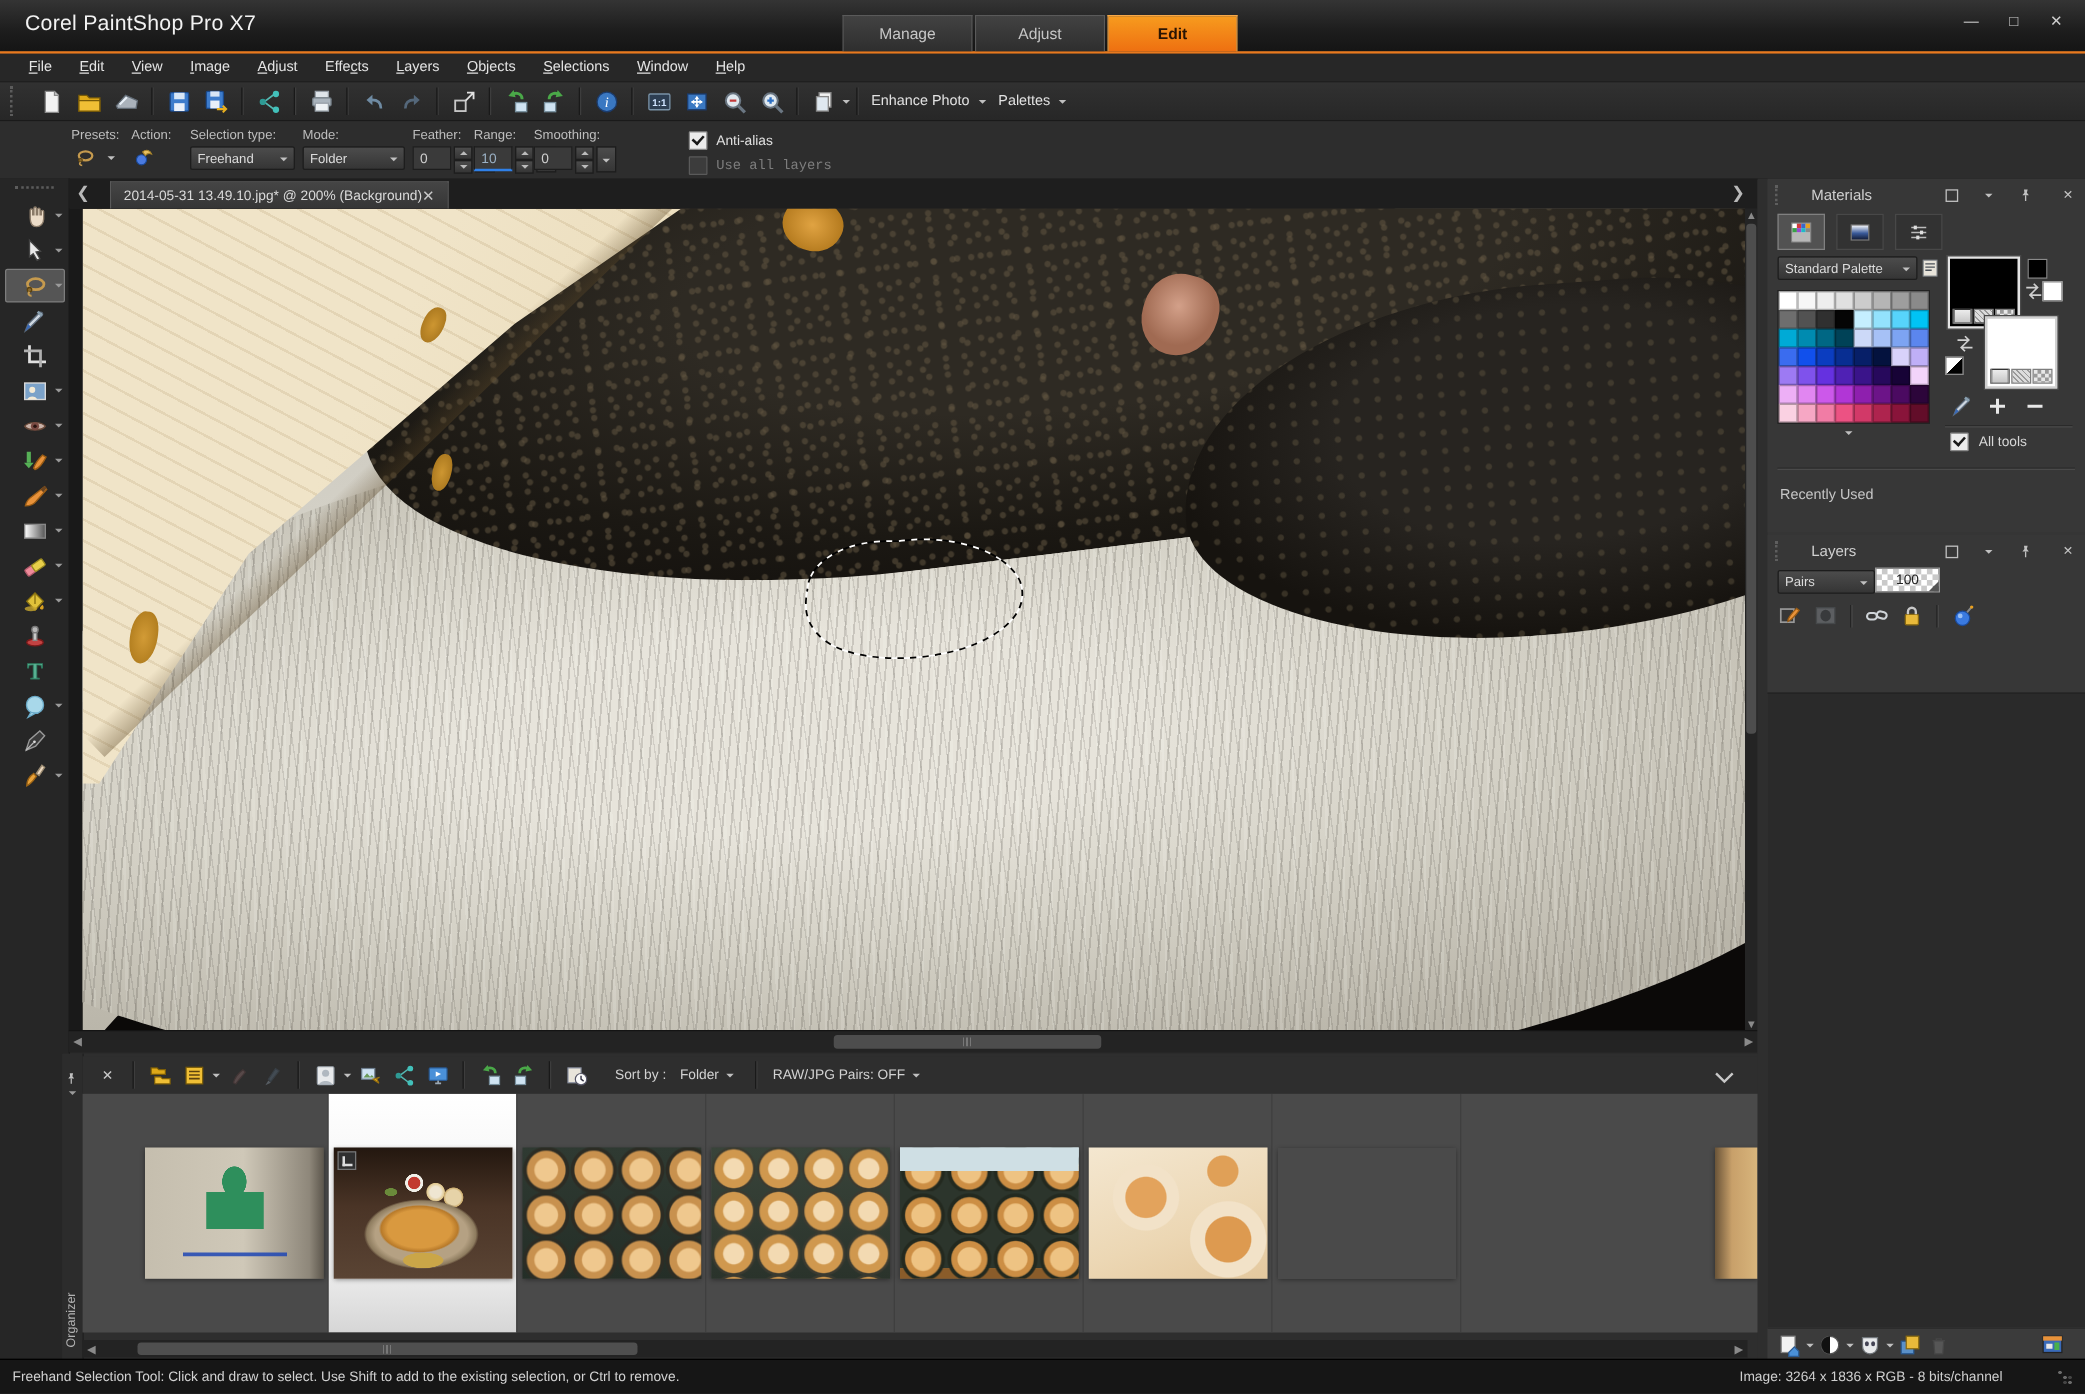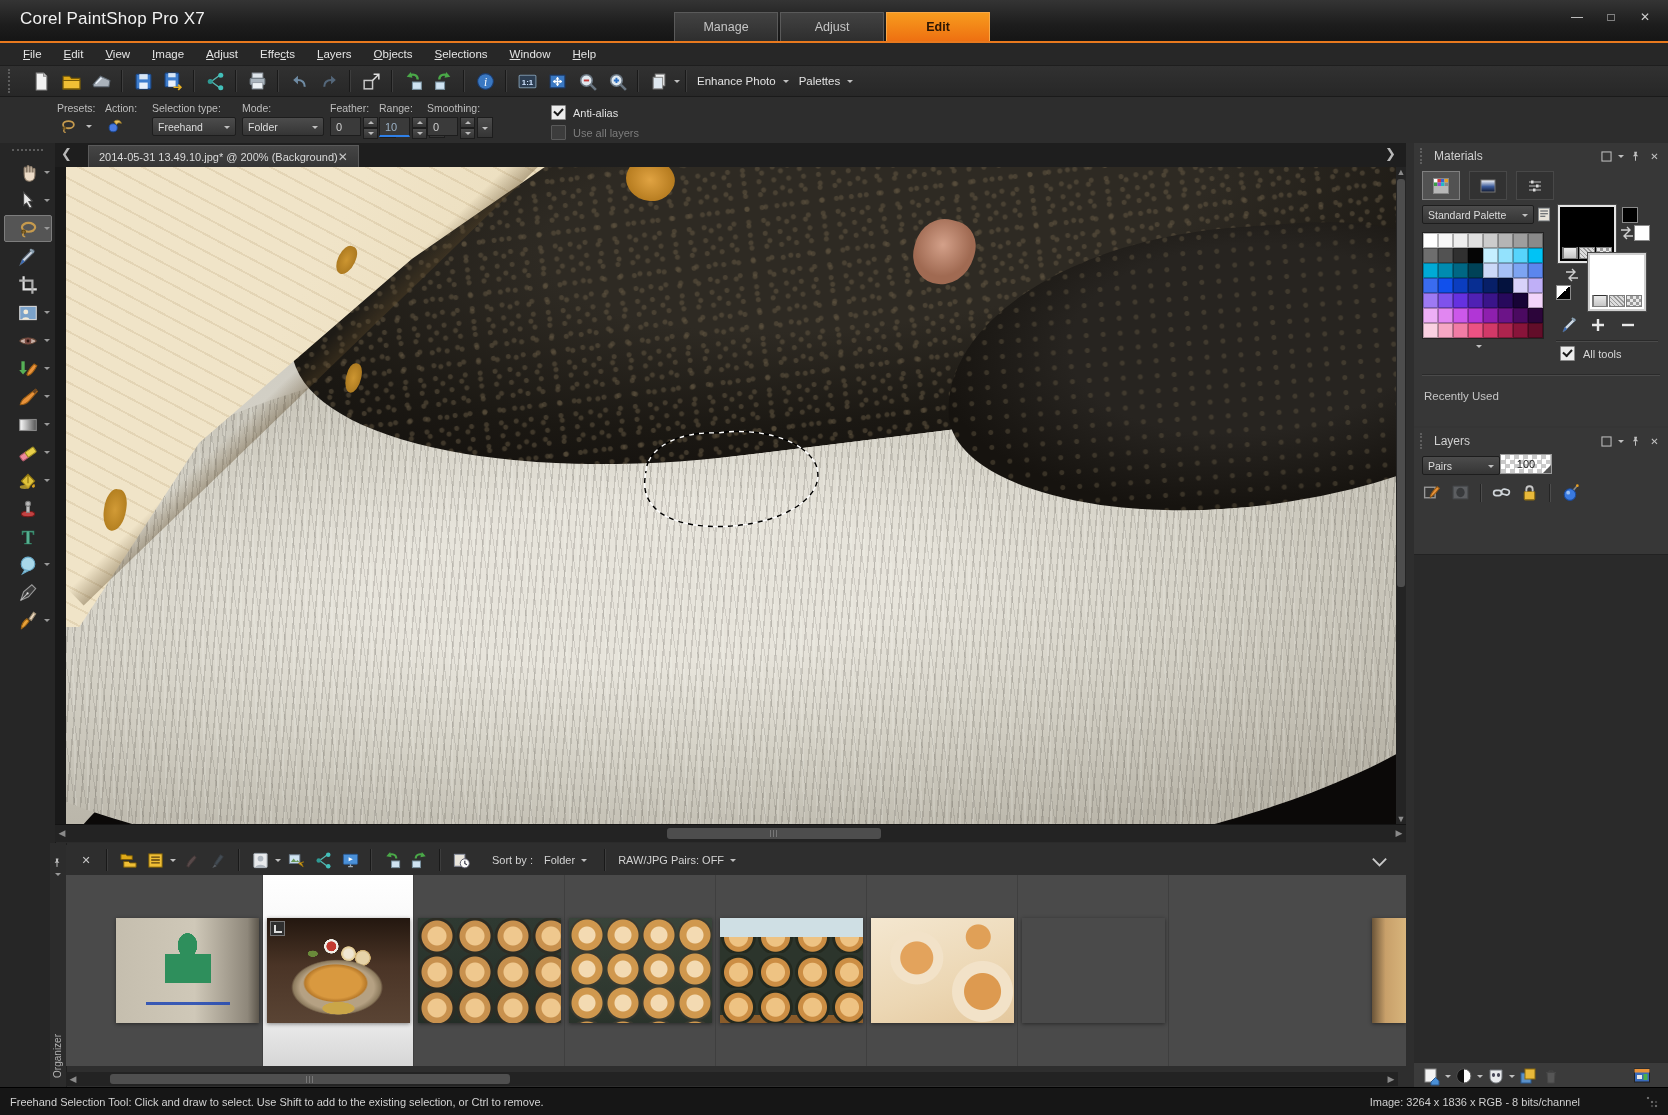--- a/index.html
+++ b/index.html
@@ -131,21 +131,21 @@
   .vthumb{position:absolute;left:1px;top:12px;width:8px;height:408px;background:#4d4d4d;border-radius:3px;}
   .sarrow{position:absolute;color:#8a8a8a;font-size:9px;line-height:10px;width:10px;text-align:center;}
   .hscroll{position:absolute;left:55px;top:824px;width:1351px;height:17px;background:#232323;border-top:1px solid #141414;}
   .hthumb{position:absolute;left:612px;top:3px;width:214px;height:11px;background:#4d4d4d;border-radius:3px;}
   .hgrip{position:absolute;left:50%;top:2px;width:8px;height:7px;margin-left:-4px;
     background:repeating-linear-gradient(90deg,#777 0 1px,transparent 1px 3px);}
 
   
   .divider{position:absolute;left:1406px;top:143px;width:8px;bottom:27px;background:#2e2e2e;}
   .rightcol{position:absolute;left:1414px;top:143px;width:254px;bottom:27px;background:#353535;}
-  .panel-h{height:26px;display:flex;align-items:center;padding:0 6px;color:#d0d0d0;font-size:12px;gap:4px;}
+  .panel-h{height:26px;display:flex;align-items:center;padding:0 6px;color:#d0d0d0;font-size:12px;gap:19px;}
   .panel-h .pgrip{width:4px;height:16px;border-left:2px dotted #5e5e5e;margin-right:4px;}
   .panel-h .ph-sp{flex:1;}
   .hic{width:15px;height:15px;display:flex;align-items:center;justify-content:center;color:#c2c2c2;font-size:10px;}
   .hic svg{width:13px;height:13px;}
   .mat-panel{position:absolute;left:0;top:0;right:0;height:283px;background:#373737;}
   .mtabs{position:absolute;left:8px;top:28px;display:flex;gap:9px;}
   .mtab{width:36px;height:27px;background:#323232;border:1px solid #484848;display:flex;align-items:center;justify-content:center;}
   .mtab.active{background:#525252;border-color:#808080;}
   .mtab svg{width:20px;height:20px;}
   .pal-sel{position:absolute;left:8px;top:62px;width:100px;}
@@ -255,21 +255,21 @@
      radial-gradient(circle at 80% 75%, #e09a4e 0 16px, #f4e3c4 17px 26px, transparent 27px),
      linear-gradient(150deg,#ecc globalization 0,#ecc894 0,#e8b97c 55%,#dfa862);}
   .t-bread{background:linear-gradient(90deg,#6a5438,#c8a06a 40%,#d8b57c);}
   .org-hscroll{position:absolute;left:16px;bottom:2px;right:8px;height:14px;background:#232323;}
   .ohthumb{position:absolute;left:44px;top:2px;width:400px;height:10px;background:#4f4f4f;border-radius:3px;}
 
   
   .statusbar{position:absolute;left:0;right:0;bottom:0;height:27px;background:#161616;border-top:1px solid #000;
     display:flex;align-items:center;padding:0 10px;color:#d2d2d2;font-size:11px;z-index:5;gap:44px;}
   .statusbar .msg{flex:1;}
-  .statusbar .imginfo{margin-right:22px;color:#cfcfcf;}
+  .statusbar .imginfo{color:#cfcfcf;}
   .sgrip{width:12px;height:12px;background:
      radial-gradient(circle at 2px 2px,#6a6a6a 1.2px,transparent 1.6px),
      radial-gradient(circle at 6px 6px,#6a6a6a 1.2px,transparent 1.6px),
      radial-gradient(circle at 10px 10px,#6a6a6a 1.2px,transparent 1.6px),
      radial-gradient(circle at 6px 10px,#444 1.2px,transparent 1.6px),
      radial-gradient(circle at 10px 6px,#444 1.2px,transparent 1.6px);}
 </style>
 </head>
 <body>
 
@@ -557,21 +557,21 @@
         </span>
     </div>
   </div>
   <div class="opt" style="left:551px;top:8px;">
     <div class="opt-row">
         <span class="cbx on"></span>
         <span style="color:#e0e0e0;font-size:11px;">Anti-alias</span>
       </div>
     <div class="opt-row" style="margin-top:5px;">
         <span class="cbx off"></span>
-        <span style="color:#7d7d7d;font-size:11px;">Use all layers</span>
+        <span style="color:#7d7d7d;font-size:11px;font-family:Liberation Mono, monospace;">Use all layers</span>
       </div>
   </div>
 </div>
 
 <div class="leftbar">
   <div class="grip"></div>
   <div id="tools">
       <div class="tool">
         <span style="width:22px;height:22px;display:block">
           <svg viewBox="0 0 20 20" width="100%" height="100%">

